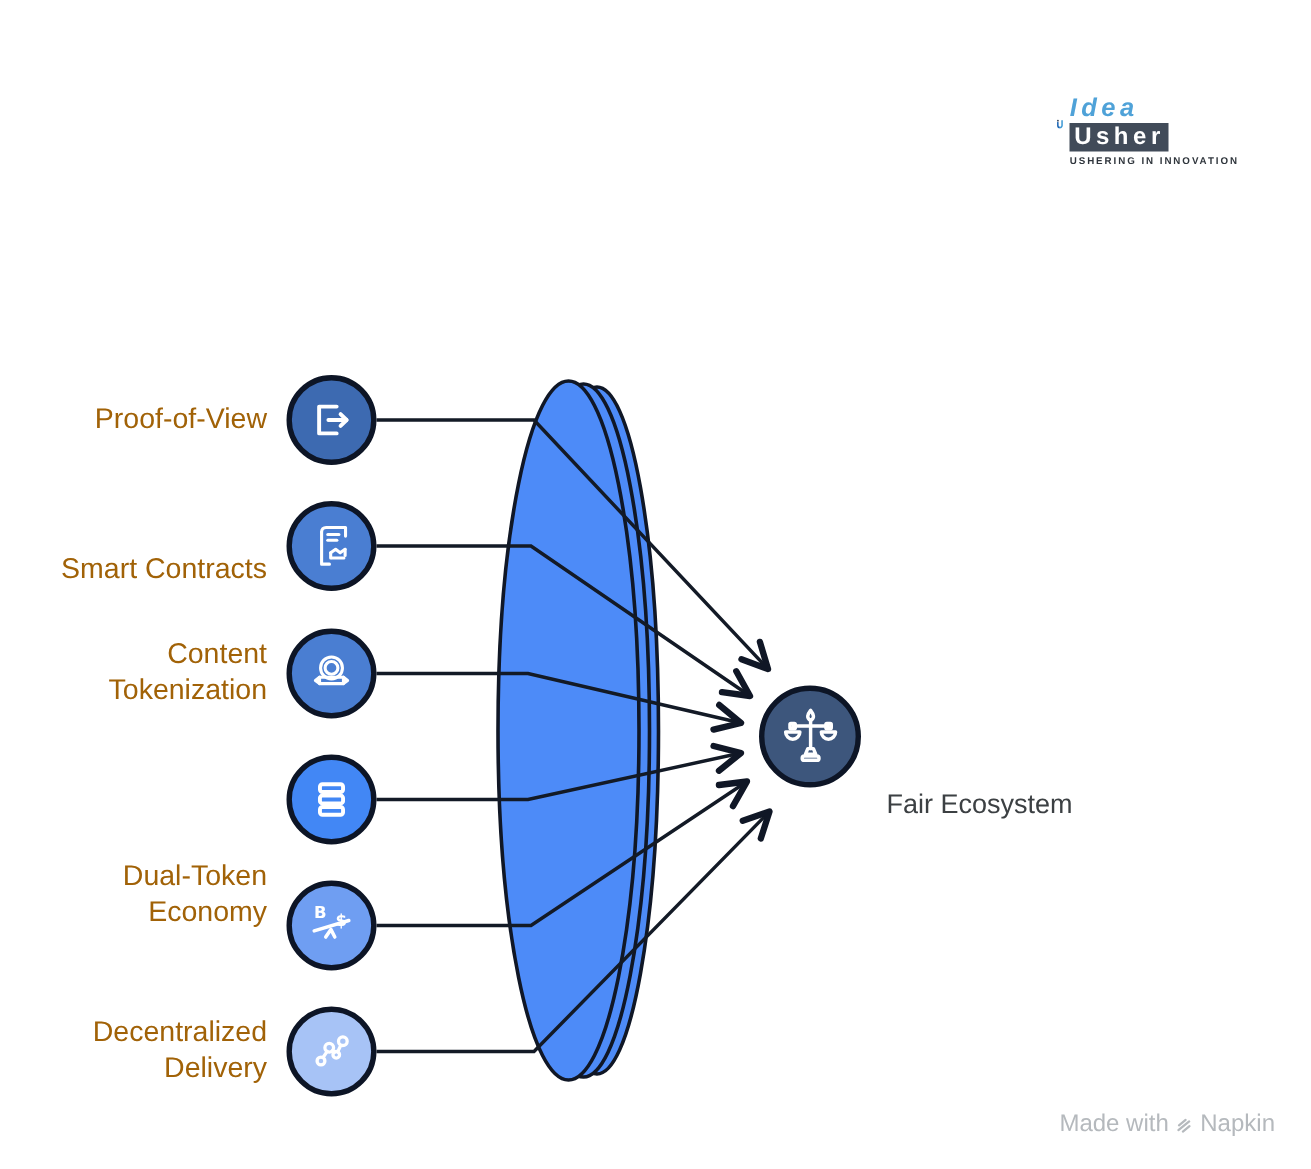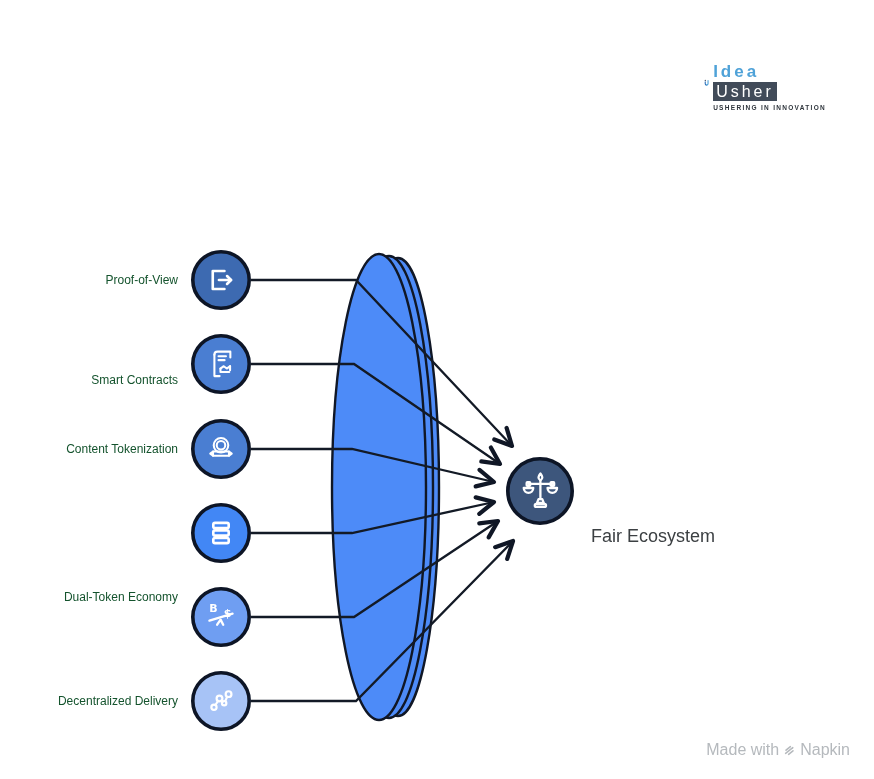--- a/index.html
+++ b/index.html
@@ -6,30 +6,30 @@
   .canvas{
     position:relative;width:874px;height:779px;background:#ffffff;overflow:hidden;
     font-family:"Liberation Sans","DejaVu Sans",sans-serif;
   }
   svg{display:block;}
   .diagram-overlay{position:absolute;left:0;top:0;}
   .node-icon{position:absolute;}
   .node-label{
     position:absolute;width:150px;height:64px;left:28px;
     display:flex;align-items:center;justify-content:flex-end;
-    text-align:right;font-size:12px;line-height:24px;color:#14532d;
+    text-align:right;font-size:19px;line-height:24px;color:#a16207;
   }
   .target-label{
     position:absolute;left:591px;top:478px;font-size:18px;color:#3c4043;margin-top:48px;
   }
   
   .logo{position:absolute;left:704px;top:55px;width:122px;display:flex;gap:4px;}
   .logo-text{display:flex;flex-direction:column;align-items:flex-start;padding-top:8px;}
-  .logo-idea{font-size:17px;font-weight:bold;color:#4fa2d8;letter-spacing:3px;line-height:18px;}
-  .logo-usher{background:#414b59;color:#ffffff;font-size:16px;font-weight:normal;
+  .logo-idea{font-size:17px;font-weight:bold;color:#4fa2d8;letter-spacing:3px;line-height:18px;font-style:italic;}
+  .logo-usher{background:#414b59;color:#ffffff;font-size:16px;font-weight:bold;
     letter-spacing:3px;line-height:19px;padding:0 3px;margin-top:1px;}
   .logo-tagline{font-size:6.5px;font-weight:bold;color:#2f353c;letter-spacing:1.3px;margin-top:3px;white-space:nowrap;}
   
   .footer{
     position:absolute;right:24px;bottom:20px;display:flex;align-items:center;gap:4px;
     font-size:16px;color:#b5b9bd;
   }
 </style>
 </head>
 <body>

